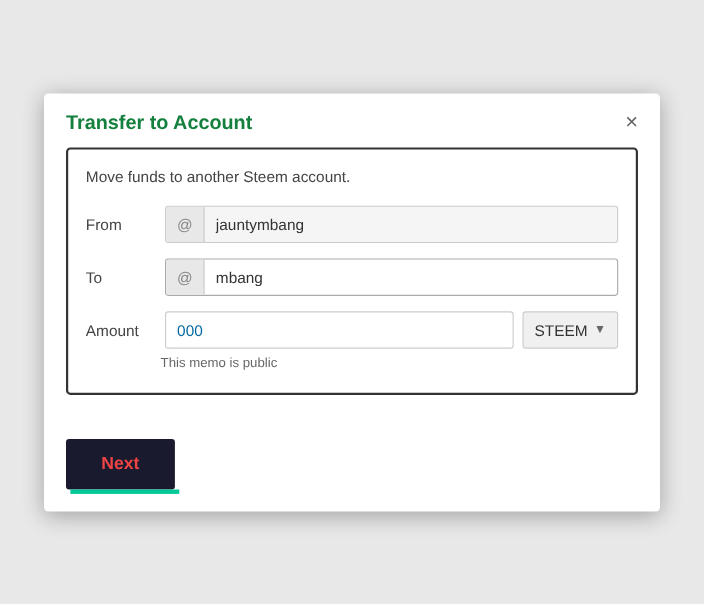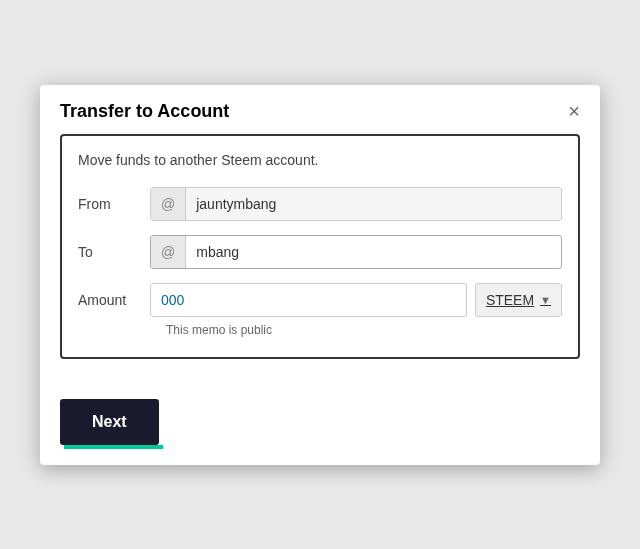--- a/index.html
+++ b/index.html
@@ -24,21 +24,21 @@
     .modal-header {
       display: flex;
       align-items: center;
       justify-content: space-between;
       padding: 16px 20px 12px 20px;
       border-bottom: none;
     }
     .modal-title {
       font-size: 18px;
       font-weight: 600;
-      color: #000000;
+      color: #15803d;
     }
     .close-btn {
       background: none;
       border: none;
       font-size: 20px;
       cursor: pointer;
       color: #666;
       line-height: 1;
       padding: 0;
     }
@@ -124,37 +124,36 @@
       align-items: center;
       border: 1px solid #ccc;
       border-radius: 3px;
       background: #f0f0f0;
       padding: 8px 10px;
       margin-left: 8px;
       cursor: pointer;
       font-size: 14px;
       color: #333;
       white-space: nowrap;
-      text-decoration: underline;
     }
     .currency-dropdown span.chevron {
       margin-left: 6px;
       font-size: 11px;
       color: #666;
     }
     .balance-text {
       font-size: 13px;
       color: #1a73e8;
       margin-left: 72px;
       margin-bottom: 10px;
     }
     .memo-public-label {
       font-size: 12px;
       color: #666;
-      margin-left: 88px;
+      margin-left: 68px;
       margin-bottom: 4px;
     }
     .memo-row {
       display: flex;
       align-items: center;
     }
     .memo-input-wrapper {
       flex: 1;
       border: 1px solid #aac;
       border-radius: 3px;
@@ -169,21 +168,21 @@
       outline: none;
       width: 100%;
     }
     .next-btn-container {
       display: flex;
       align-items: center;
       padding: 0 20px 20px 20px;
     }
     .next-btn {
       background: #1a1a2e;
-      color: #ffffff;
+      color: #ef4444;
       border: none;
       padding: 14px 32px;
       font-size: 16px;
       font-weight: 700;
       border-radius: 3px;
       cursor: pointer;
       position: relative;
     }
     .next-btn::after {
       content: '';

